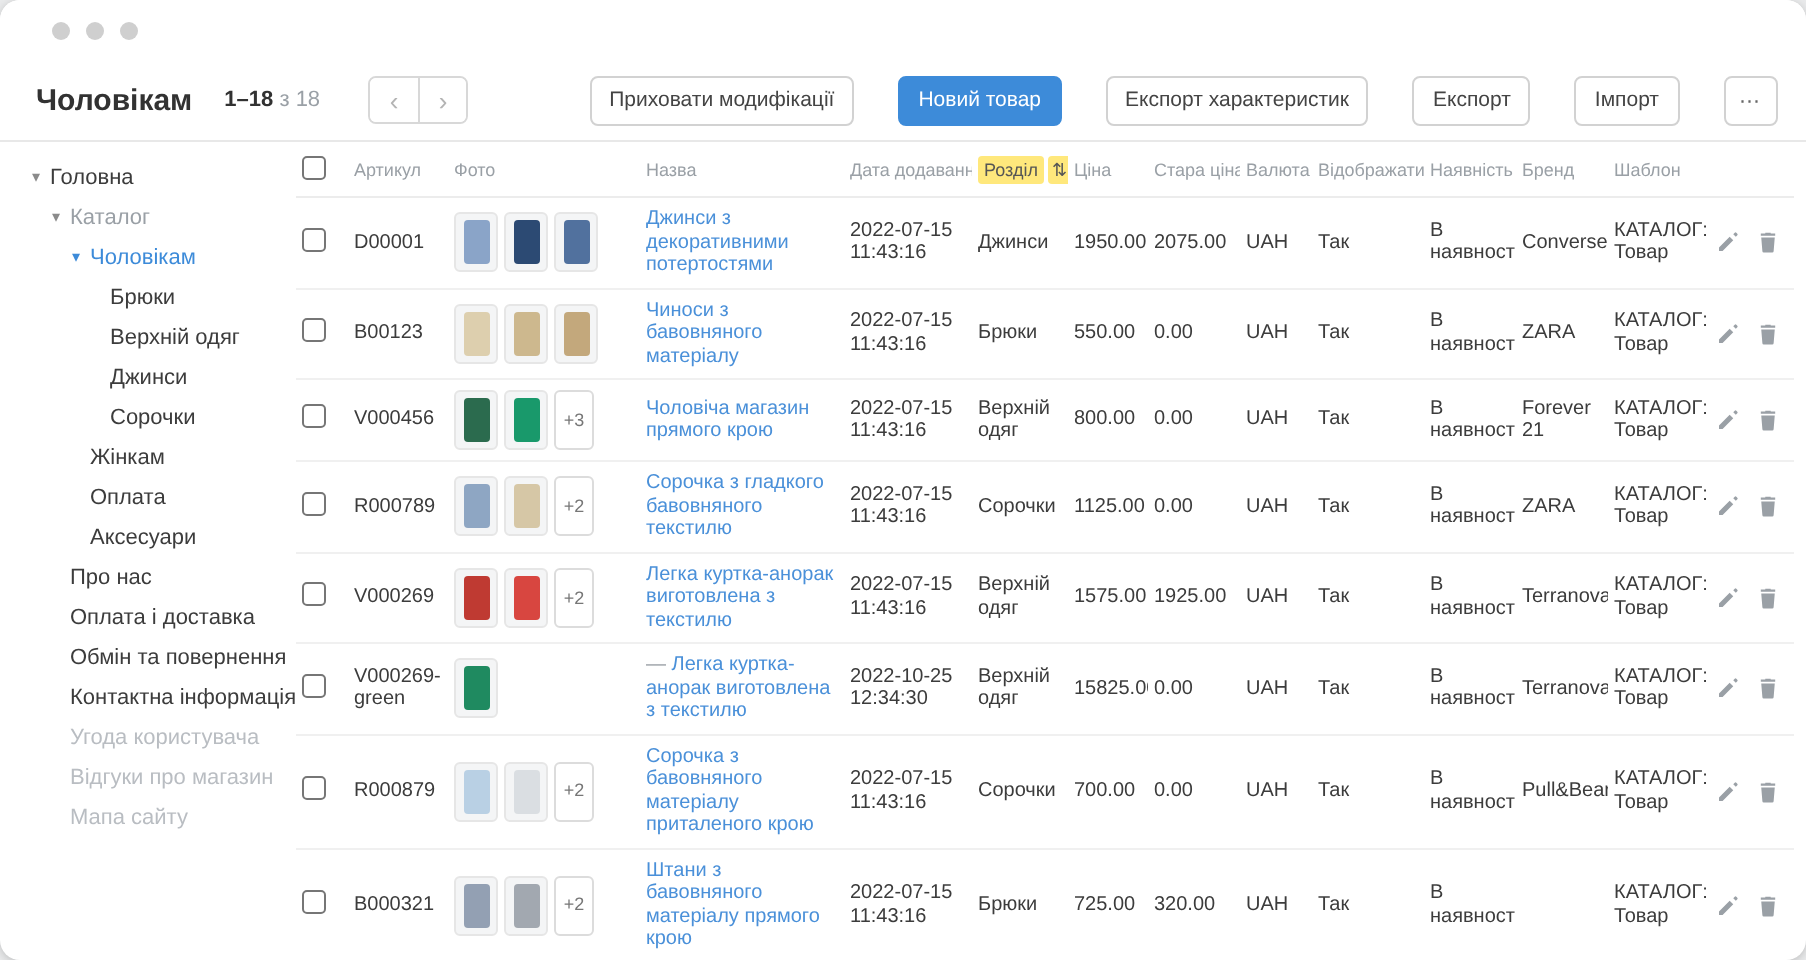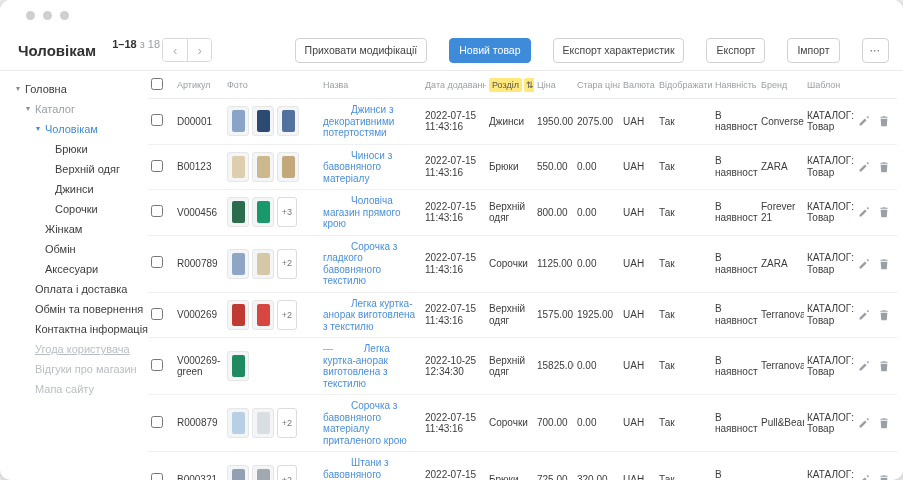--- a/index.html
+++ b/index.html
@@ -8,21 +8,21 @@
   .window { width:903px; height:480px; background:#fff; border-radius:10px; overflow:hidden;
             display:flex; flex-direction:column; box-shadow:0 1px 4px rgba(0,0,0,.18); }
 
   
   .titlebar { height:30px; flex:none; display:flex; align-items:center; padding-left:26px; gap:8px; background:#fff; }
   .dot { width:9px; height:9px; border-radius:50%; background:#cfcfcf; cursor:pointer; }
 
   
   .header { height:40px; flex:none; display:flex; align-items:center; padding:0 14px 0 18px; gap:16px; }
   .page-title { font-size:15px; font-weight:bold; color:#323232; }
-  .pagination { display:flex; align-items:flex-start; gap:2px; font-size:11px; }
+  .pagination { display:flex; align-items:center; gap:24px; font-size:11px; }
   .range b { color:#323232; font-weight:bold; }
   .range .muted { color:#9aa0a6; }
   .pager { display:inline-flex; border:1px solid #d8d8d8; border-radius:4px; overflow:hidden; }
   .pager button { width:24px; height:22px; border:none; background:#fff; color:#b4b4b4; font-size:13px; line-height:1; cursor:pointer; font-family:inherit; }
   .pager button + button { border-left:1px solid #d8d8d8; }
   .header-actions { margin-left:auto; display:flex; gap:22px; align-items:center; }
   .btn { height:25px; padding:0 9px; font-size:10.5px; color:#444; background:#fff; border:1px solid #d2d2d2;
          border-radius:4px; cursor:pointer; font-family:inherit; white-space:nowrap; }
   .btn-primary { background:#3d8bd9; border-color:#3d8bd9; color:#fff; }
   .btn-more { padding:0 7px; color:#666; letter-spacing:1px; }
@@ -41,21 +41,21 @@
   col.col-cb{width:26px} col.col-sku{width:50px} col.col-photo{width:96px} col.col-name{width:102px}
   col.col-date{width:64px} col.col-section{width:48px} col.col-price{width:40px} col.col-old_price{width:46px}
   col.col-currency{width:36px} col.col-display{width:56px} col.col-availability{width:46px} col.col-brand{width:46px}
   col.col-template{width:52px}
   th { font-size:9px; font-weight:normal; color:#9aa0a6; text-align:left; padding:7px 3px 6px;
        border-bottom:1px solid #ececec; white-space:nowrap; overflow:hidden; }
   td { font-size:10px; color:#3c3c3c; padding:5px 3px; border-bottom:1px solid #f0f0f0;
        vertical-align:middle; line-height:1.15; overflow:hidden; }
   .hl { background:#ffe87c; padding:2px 3px; border-radius:2px; color:#555; }
   .sort-badge { background:#ffe87c; padding:2px 2px; border-radius:2px; margin-left:2px; font-size:9px; color:#555; cursor:pointer; }
-  .name-link { color:#4a90d9; cursor:pointer; text-decoration:none;margin-left:28px; }
+  .name-link { color:#4a90d9; cursor:pointer; text-decoration:none; }
   .name-prefix { color:#9aa0a6; }
   .photos { display:flex; align-items:center; gap:3px; }
   .thumb { width:22px; height:30px; flex:none; background:#f4f5f6; border:1px solid #e6e6e6; border-radius:3px;
            display:flex; align-items:center; justify-content:center; cursor:pointer; }
   .thumb i { display:block; width:13px; height:22px; border-radius:2px; }
   .more-badge { width:20px; height:30px; flex:none; border:1px solid #dcdcdc; border-radius:3px; background:#fff;
                 display:flex; align-items:center; justify-content:center; font-size:9px; color:#777; cursor:pointer; }
   .actions { display:flex; gap:8px; justify-content:flex-end; padding-right:4px; }
   .icon-btn { cursor:pointer; display:inline-flex; }
   input[type=checkbox] { width:12px; height:12px; cursor:pointer; }
@@ -116,35 +116,38 @@
         <div class="nav-item normal" style="padding-left: 47px;">
           <span class="nav-label">Джинси</span>
         </div>
         <div class="nav-item normal" style="padding-left: 47px;">
           <span class="nav-label">Сорочки</span>
         </div>
         <div class="nav-item normal" style="padding-left: 37px; text-align: right;">
           <span class="nav-label">Жінкам</span>
         </div>
         <div class="nav-item normal" style="padding-left: 37px;">
-          <span class="nav-label">Обмін</span>
+          <span class="nav-label">Оплата</span>
         </div>
         <div class="nav-item normal" style="padding-left: 37px;">
           <span class="nav-label">Аксесуари</span>
         </div>
         <div class="nav-item normal" style="padding-left: 27px;">
+          <span class="nav-label">Про нас</span>
+        </div>
+        <div class="nav-item normal" style="padding-left: 27px;">
           <span class="nav-label">Оплата і доставка</span>
         </div>
         <div class="nav-item normal" style="padding-left: 27px;">
           <span class="nav-label">Обмін та повернення</span>
         </div>
         <div class="nav-item normal" style="padding-left: 27px;">
           <span class="nav-label">Контактна інформація</span>
         </div>
-        <div class="nav-item light" style="padding-left: 27px; text-decoration: underline;">
+        <div class="nav-item light" style="padding-left: 27px;">
           <span class="nav-label">Угода користувача</span>
         </div>
         <div class="nav-item light" style="padding-left: 27px;">
           <span class="nav-label">Відгуки про магазин</span>
         </div>
         <div class="nav-item light" style="padding-left: 27px;">
           <span class="nav-label">Мапа сайту</span>
         </div>
       </nav>
     <main class="main">

